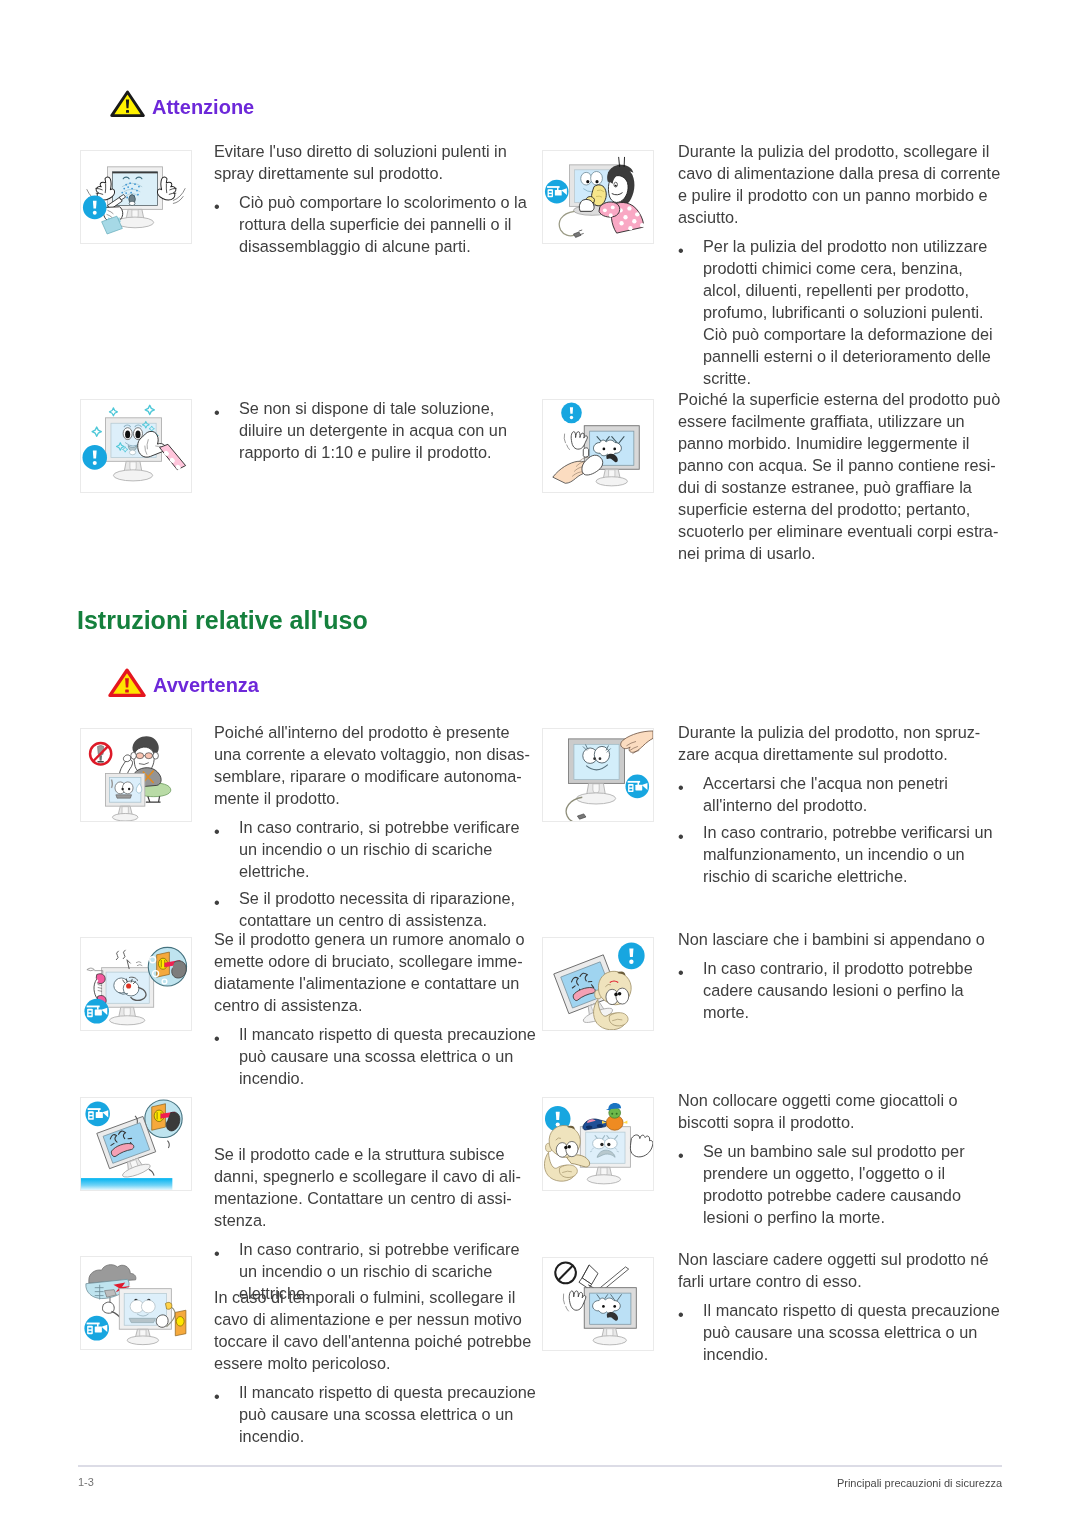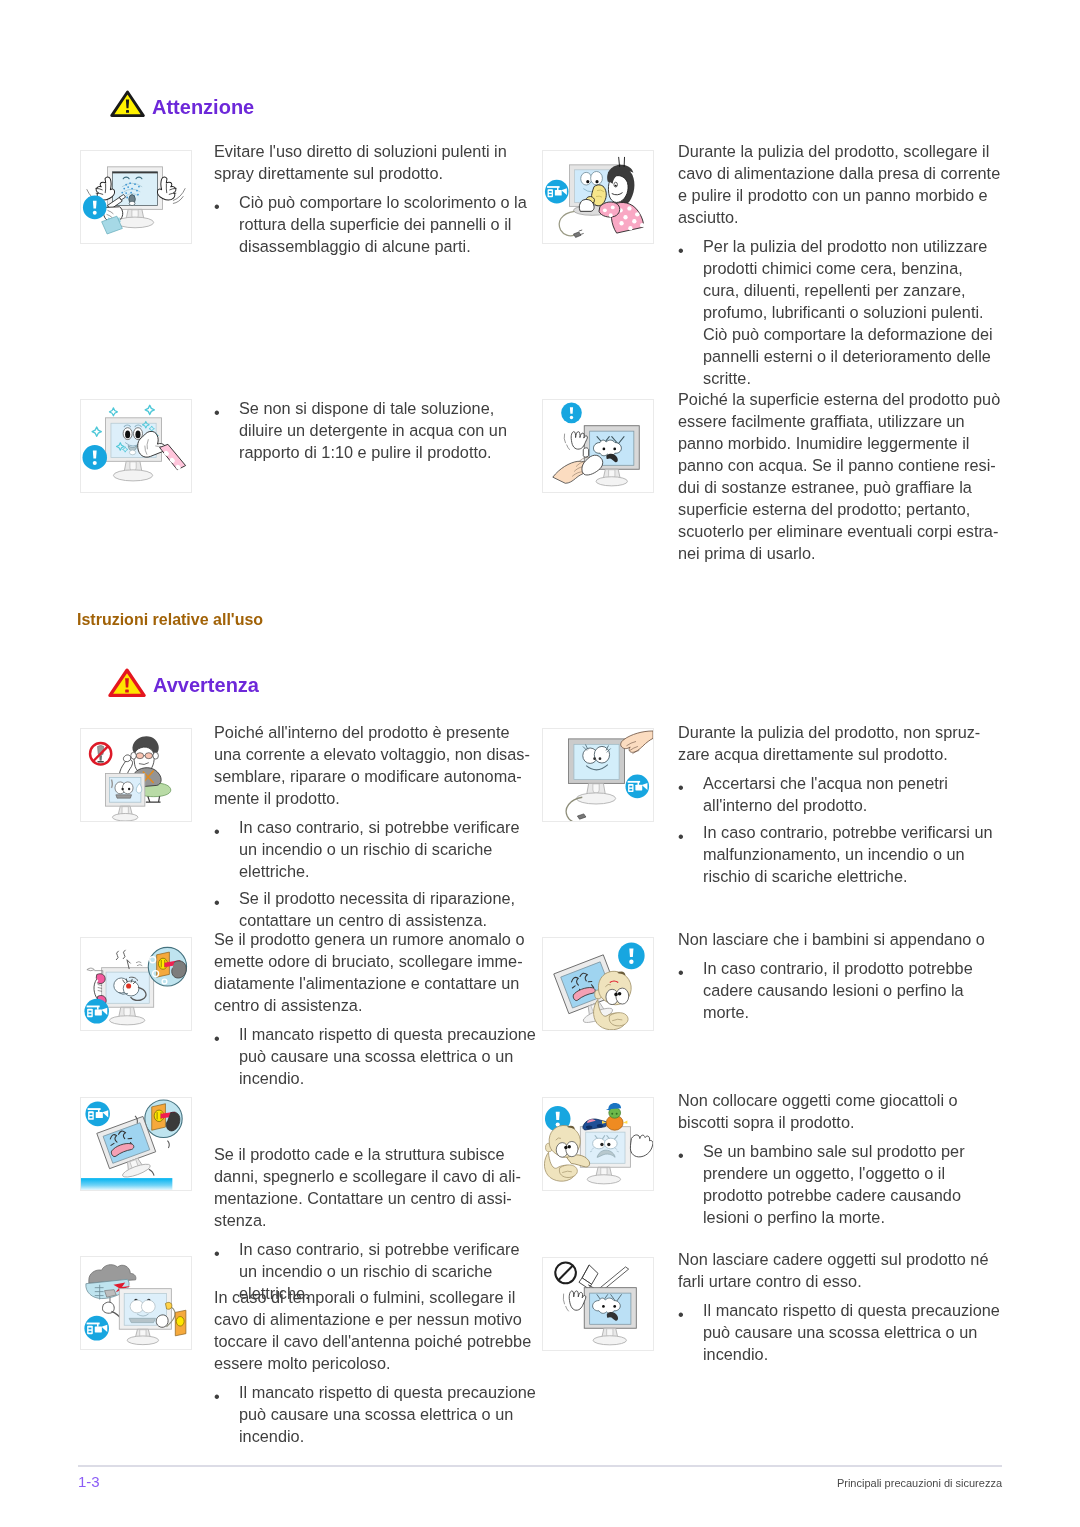--- a/index.html
+++ b/index.html
@@ -3,36 +3,36 @@
 <meta charset="utf-8">
 <style>
   html,body{margin:0;padding:0;background:#fff;}
   body{width:1080px;height:1527px;
        font-family:"Liberation Sans", sans-serif;color:#404040;}
   .page{position:relative;width:1080px;height:1527px;overflow:hidden;background:#fff;}
 
   .alert-hdr{position:absolute;display:flex;align-items:flex-start;}
   .alert-hdr .label{font-size:20px;font-weight:bold;color:#6d28d9;margin-left:7px;line-height:20px;margin-top:7px;}
 
-  .sectitle{position:absolute;font-size:16px;font-weight:bold;color:#a16207;line-height:22px;text-align:center;}
+  .sectitle{position:absolute;font-size:25px;font-weight:bold;color:#15803d;line-height:22px;text-align:center;}
 
   .thumb{position:absolute;border:1px solid #eaeaea;background:#fff;box-sizing:border-box;
          width:112px;height:94px;}
   .thumb svg{display:block;width:110px;height:92px;}
 
   .tblock{position:absolute;}
   .ln{height:22px;line-height:22px;font-size:16.3px;color:#3f3f3f;white-space:nowrap;}
   .bgrp{position:relative;margin-top:7px;}
   .bgrp + .bgrp{margin-top:5px;}
   .bgrp .dot{position:absolute;left:0;top:0;width:26px;height:22px;line-height:31px;
              font-size:16.3px;color:#3f3f3f;text-align:left;}
   .bgrp .btxt{margin-left:25px;}
 
   .footer-line{position:absolute;left:78px;top:1464.5px;width:924px;height:2.2px;background:#dcdce6;}
-  .footer-l{position:absolute;left:78px;top:1473px;font-size:15px;color:#8b5cf6;line-height:18px;}
+  .footer-l{position:absolute;left:78px;top:1473px;font-size:11px;color:#737373;line-height:18px;}
   .footer-r{position:absolute;left:78px;top:1474px;width:924px;text-align:right;font-size:11px;color:#484848;line-height:18px;}
 </style>
 </head>
 <body>
 
 <div class="page">
 
   <div class="alert-hdr" style="left:110px;top:90px;">
     <span>
       <svg width="35" height="28" viewBox="0 0 35 28">
@@ -206,21 +206,21 @@
           <div class="ln">Durante la pulizia del prodotto, scollegare il</div>
           <div class="ln">cavo di alimentazione dalla presa di corrente</div>
           <div class="ln">e pulire il prodotto con un panno morbido e</div>
           <div class="ln">asciutto.</div>
         </div>
         <div class="bgrp">
           <div class="dot">•</div>
           <div class="btxt">
             <div class="ln">Per la pulizia del prodotto non utilizzare</div>
             <div class="ln">prodotti chimici come cera, benzina,</div>
-            <div class="ln">cura, diluenti, repellenti per zanzare,</div>
+            <div class="ln">alcol, diluenti, repellenti per prodotto,</div>
             <div class="ln">profumo, lubrificanti o soluzioni pulenti.</div>
             <div class="ln">Ciò può comportare la deformazione dei</div>
             <div class="ln">pannelli esterni o il deterioramento delle</div>
             <div class="ln">scritte.</div>
           </div>
         </div>
       </div>
       <div class="thumb" style="left: 80px; top: 399px;">
         <svg viewBox="0 0 112 93" width="112" height="93" preserveAspectRatio="none">
           <rect x="25" y="18" width="57" height="44" fill="#ececec" stroke="#b0b0b0" stroke-width="0.9"></rect>

